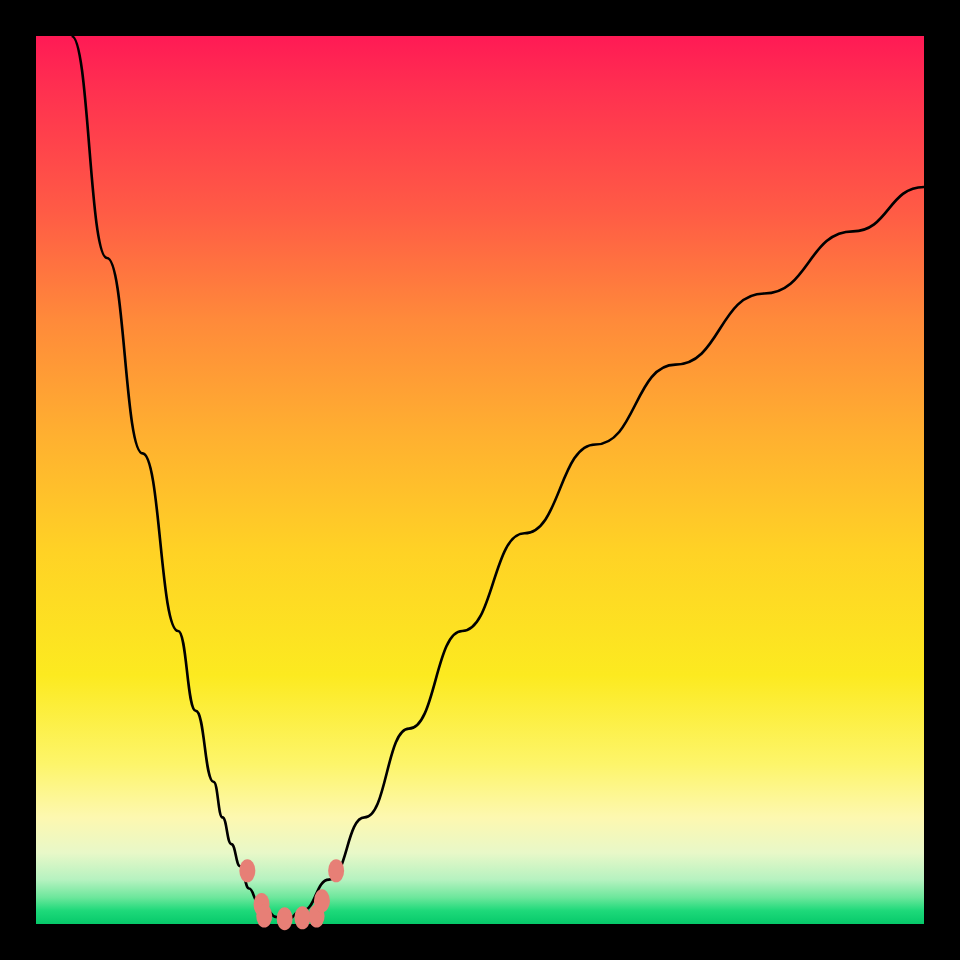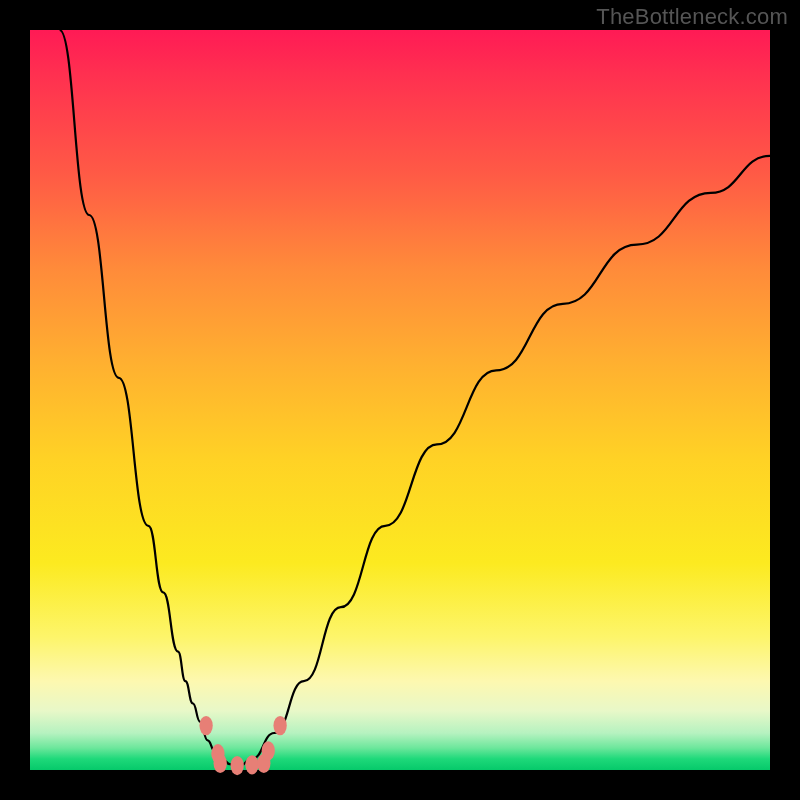--- a/index.html
+++ b/index.html
@@ -67,21 +67,20 @@
     stroke-width: 2.2;
   }
   .marker {
     fill: #e77f76;
   }
 </style>
 </head>
 <body>
 
 <div class="frame">
-  <div class="watermark">TheBottleneck.com</div>
 
   <div class="plot">
     <div class="gradient"></div>
     <svg class="curve" viewBox="0 0 100 100" preserveAspectRatio="none">
       <path id="left-branch" d="M 4 0 C 6 0 6 25 8 25 C 10 25 10 47 12 47 C 14 47 14 67 16 67 C 17 67 17 76 18 76 C 19 76 19 84 20 84 C 20.5 84 20.5 88 21 88 C 21.5 88 21.5 91 22 91 C 22.5 91 22.5 93.5 23 93.5 C 23.5 93.5 23.5 96 24 96 C 24.5 96 24.5 97.5 25 97.5 C 25.5 97.5 25.5 98.5 26 98.5 C 26.5 98.5 26.5 99.2 27 99.2 C 27.5 99.2 27.5 99.7 28 99.7" vector-effect="non-scaling-stroke"></path>
       <path id="right-branch" d="M 28 99.7 C 29 99.7 29 98.5 30 98.5 C 31.5 98.5 31.5 95 33 95 C 35 95 35 88 37 88 C 39.5 88 39.5 78 42 78 C 45 78 45 67 48 67 C 51.5 67 51.5 56 55 56 C 59 56 59 46 63 46 C 67.5 46 67.5 37 72 37 C 77 37 77 29 82 29 C 87 29 87 22 92 22 C 96 22 96 17 100 17" vector-effect="non-scaling-stroke"></path>
       <g id="markers-group">
           <ellipse cx="23.8" cy="94" rx="0.9" ry="1.3" class="marker"></ellipse>
           <ellipse cx="25.4" cy="97.8" rx="0.9" ry="1.3" class="marker"></ellipse>
           <ellipse cx="25.7" cy="99.1" rx="0.9" ry="1.3" class="marker"></ellipse>

